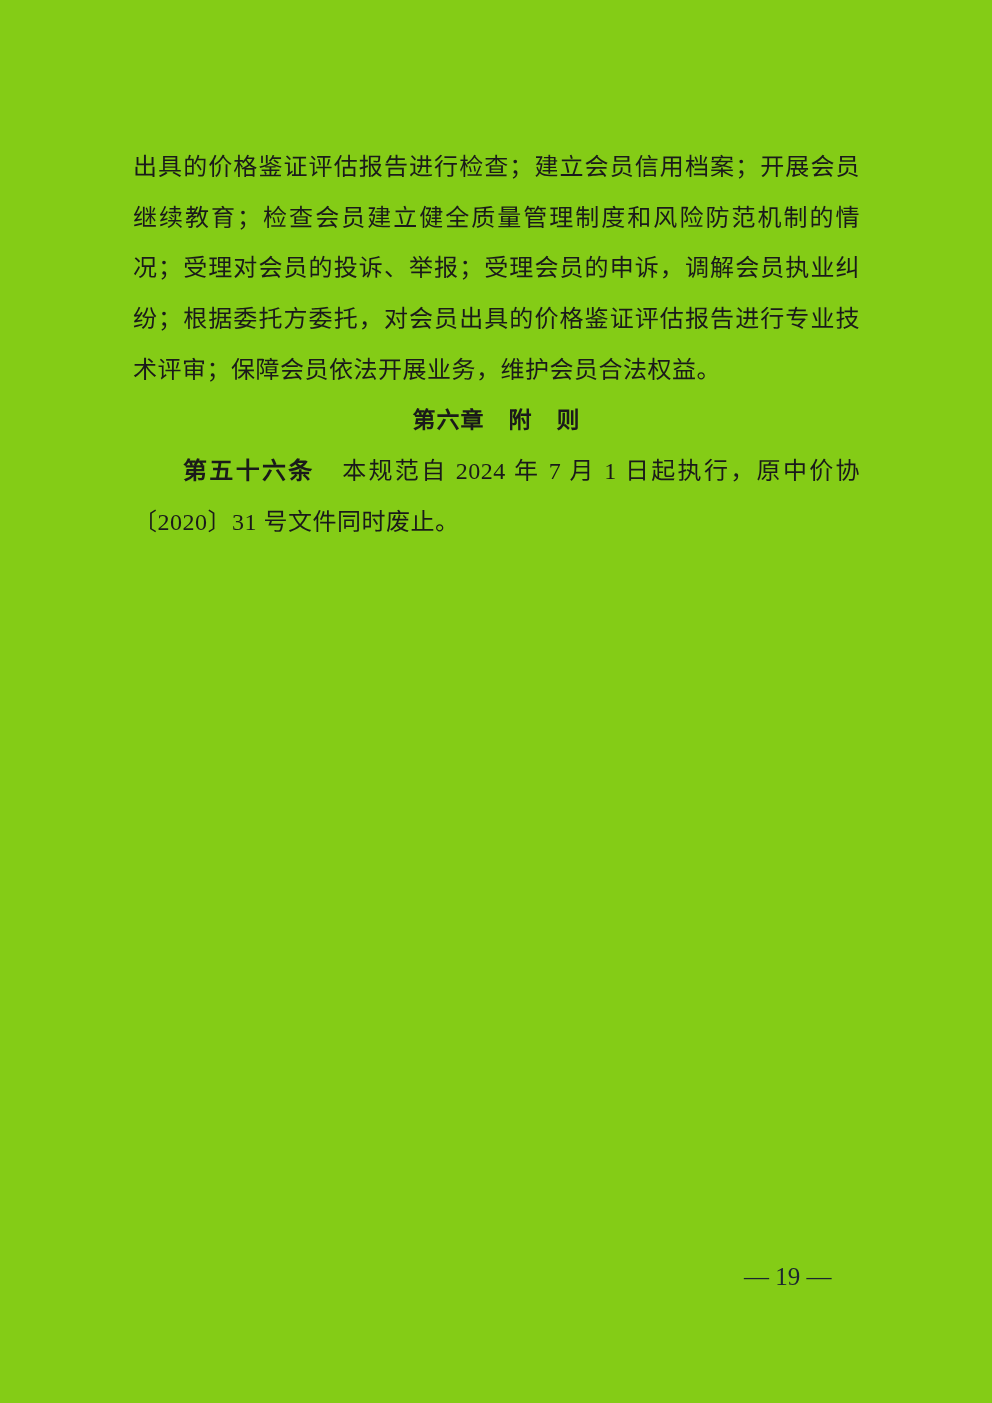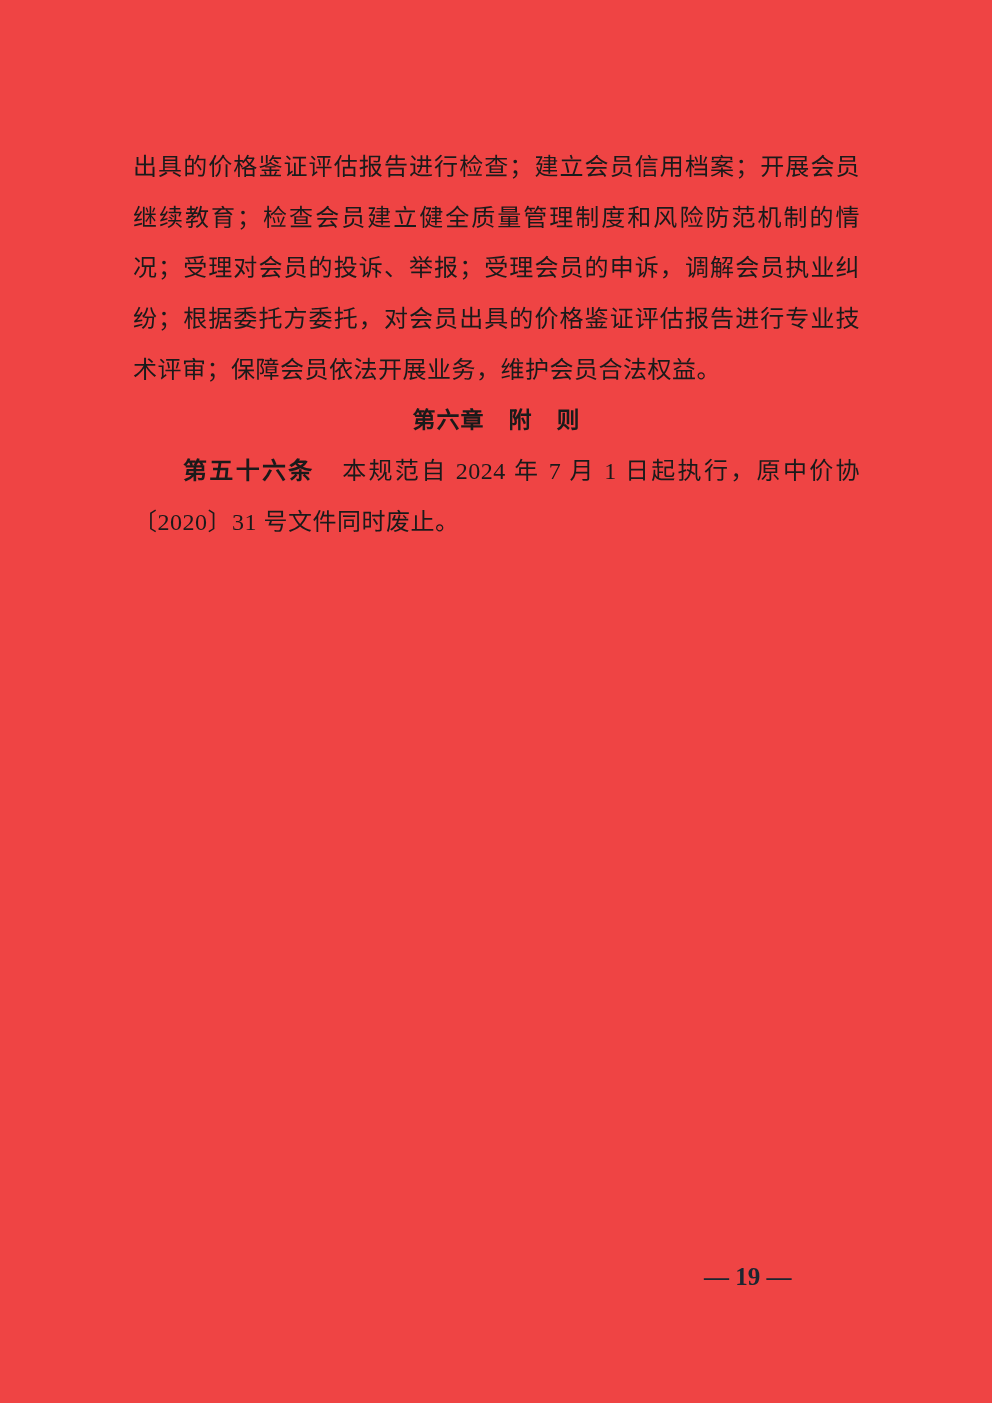--- a/index.html
+++ b/index.html
@@ -4,21 +4,21 @@
 <style>
   html, body {
     margin: 0;
     padding: 0;
     background: #ffffff;
   }
   .page {
     position: relative;
     width: 992px;
     height: 1403px;
-    background: #ef4444;
+    background: #84cc16;
     overflow: hidden;
     font-family: "Liberation Serif", "DejaVu Serif", serif;
     color: #1a1a1a;
   }
   .doc-body {
     position: absolute;
     left: 133px;
     top: 142px;
     width: 727px;
     font-size: 24px;
@@ -44,27 +44,26 @@
     margin: 14px 0 17px 0;
     font-size: 23px;
     line-height: 50.7px;
     font-weight: bold;
     text-align: center;
     text-indent: 0;
     letter-spacing: 1px;
   }
   .page-number {
     position: absolute;
-    left: 704px;
+    left: 744px;
     top: 1262px;
     font-size: 25px;
     line-height: 30px;
     color: #1c2630;
     white-space: pre;
-    font-weight: bold;
   }
 </style>
 </head>
 <body>
 
 <div class="page">
 
   <div class="doc-body">
 
     <p class="par-flush">出具的价格鉴证评估报告进行检查；建立会员信用档案；开展会员继续教育；检查会员建立健全质量管理制度和风险防范机制的情况；受理对会员的投诉、举报；受理会员的申诉，调解会员执业纠纷；根据委托方委托，对会员出具的价格鉴证评估报告进行专业技术评审；保障会员依法开展业务，维护会员合法权益。</p>

